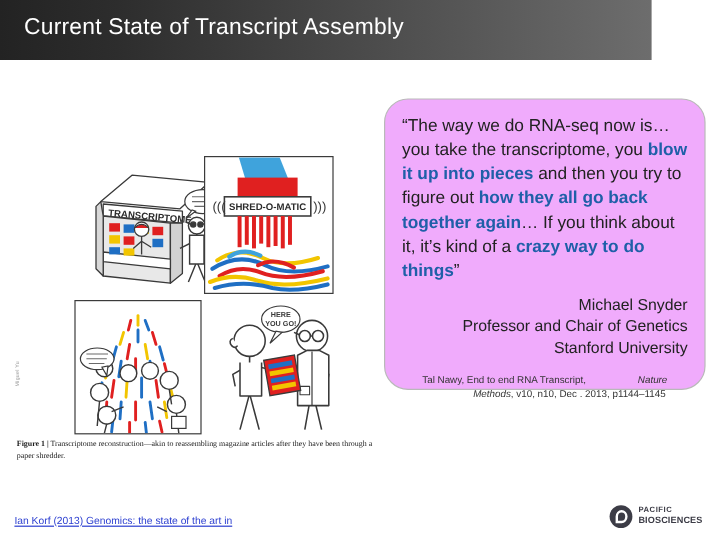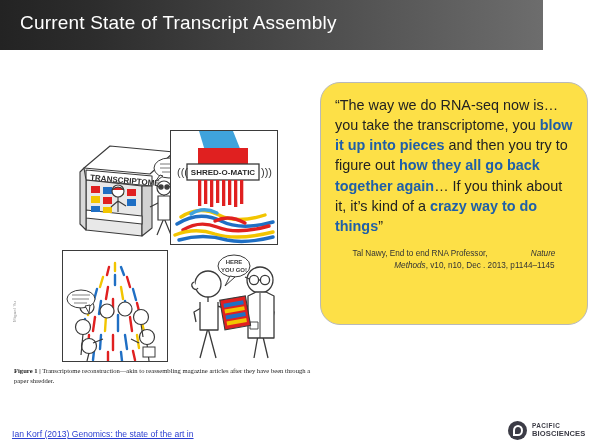--- a/index.html
+++ b/index.html
@@ -75,21 +75,21 @@
   #figure-caption b { font-weight: 700; }
 
   
   #quote-box {
     position: absolute;
     left: 320px; top: 82px;
     width: 268px; height: 243px;
     box-sizing: border-box;
     border: 1px solid #b9b9b9;
     border-radius: 20px;
-    background: #fde047;
+    background: #f0abfc;
     padding: 12px 14px 10px 14px;
   }
   #quote-text {
     font-size: 14.4px;
     line-height: 1.40;
     color: #222222;
   }
   #quote-text .hl {
     color: #1f5fa8;
     font-weight: 700;
@@ -385,23 +385,28 @@
   </div>
 
   <div id="figure-caption">
     <b>Figure 1 |</b><span> Transcriptome reconstruction—akin to reassembling magazine articles after they have been through a paper shredder.</span>
   </div>
 </div>
 
 <div id="quote-box">
   <div id="quote-text"><span>“The way we do RNA-seq now is… you take the transcriptome, you </span><span class="hl">blow it up into pieces</span><span> and then you try to figure out </span><span class="hl">how they all go back together again</span><span>…  If you think about it, it’s kind of a </span><span class="hl">crazy way to do things</span><span>”</span></div>
 
+  <div class="attrib">
+    <div>Michael Snyder</div>
+    <div>Professor and Chair of Genetics</div>
+    <div>Stanford University</div>
+  </div>
 
   <div id="quote-reference">
-    <span>Tal Nawy, End to end RNA Professor, </span><i>Nature</i><br><i>Methods</i><span>, v10, n10, Dec . 2013, p1144–1145</span>
+    <span>Tal Nawy, End to end RNA Transcript, </span><i>Nature</i><br><i>Methods</i><span>, v10, n10, Dec . 2013, p1144–1145</span>
   </div>
 </div>
 
 <div id="footer-citation">
   <span class="ln">Ian Korf (2013) Genomics: the state of the art in</span>
 </div>
 
 <div id="pacbio-logo">
   <div id="pacbio-mark"></div>
   <div id="pacbio-wordmark">

